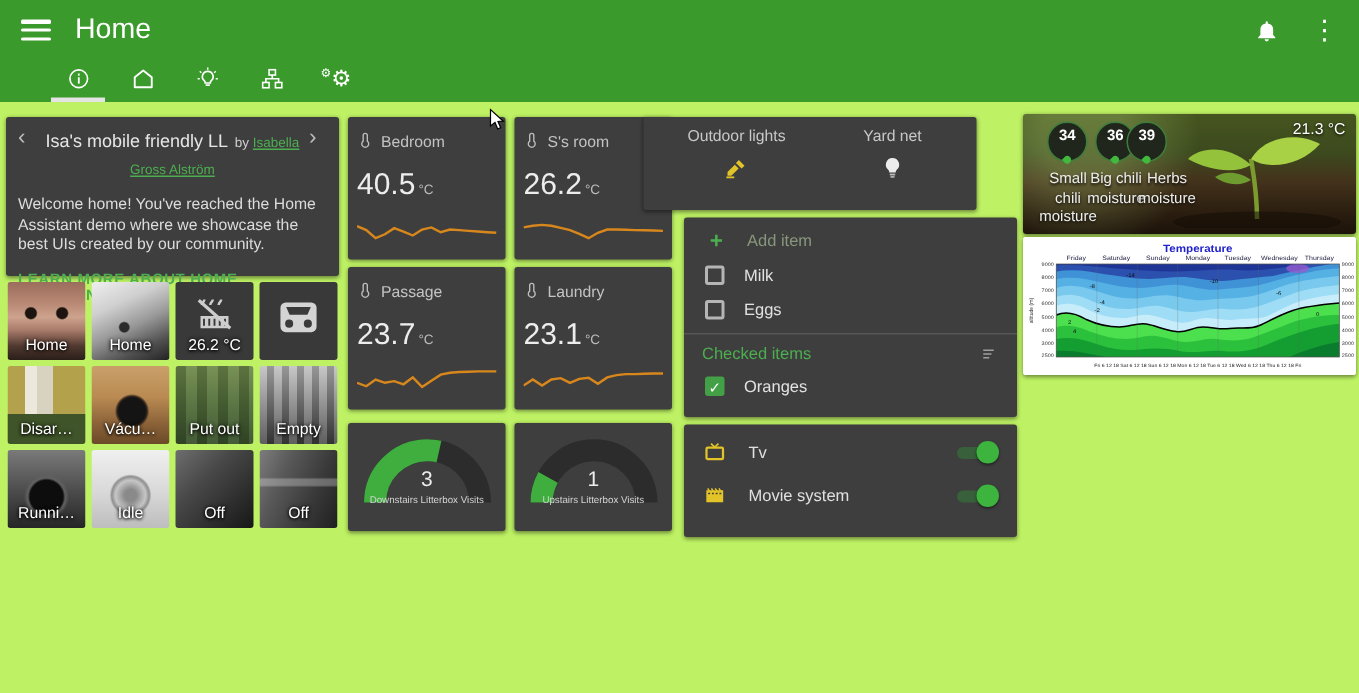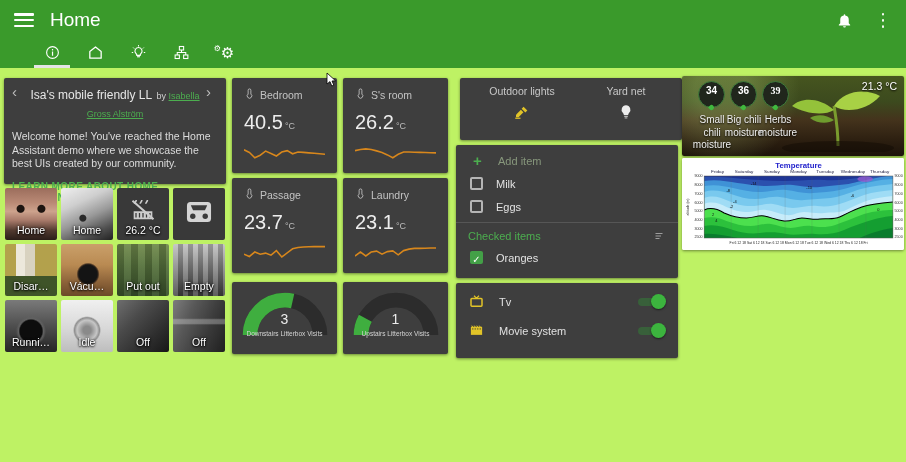--- a/index.html
+++ b/index.html
@@ -70,38 +70,38 @@
     linear-gradient(180deg,#7a7a7a 0%,#4a4a4a 55%,#262626 100%);}
   .t10{background:
     radial-gradient(circle at 50% 58%, #8a8a8a 4px, #c6c6c6 10px, #8f8f8f 12.5px, rgba(0,0,0,0) 14px),
     linear-gradient(180deg,#f0f0f0 0%,#d8d8d8 55%,#bdbdbd 100%);}
   .t11{background:linear-gradient(135deg,#6e6e6e 0%,#4a4a4a 35%,#2e2e2e 70%,#171717 100%);}
   .t12{background:
     linear-gradient(0deg, rgba(0,0,0,0) 52%, rgba(255,255,255,.28) 55% 62%, rgba(0,0,0,0) 65%),
     linear-gradient(115deg,#7d7d7d 0%,#595959 30%,#3a3a3a 65%,#202020 100%);}
 
   
-  .sensor-card{width:105px;height:95px;padding:9px 12px 7px;}
+  .sensor-card{width:105px;height:95px;padding:9px 6px 7px;}
   #card-bedroom{left:232px;top:78px;} #card-ssroom{left:343px;top:78px;}
   #card-passage{left:232px;top:178px;} #card-laundry{left:343px;top:178px;}
   .sensor-head{display:flex;align-items:center;gap:5px;color:#c3c3c3;font-size:10.5px;}
   .sensor-value{margin-top:9px;font-size:20px;color:#ededed;}
   .unit{font-size:9px;color:#bdbdbd;margin-left:2px;}
   .spark{display:block;margin-top:7px;width:100%;height:22px;}
 
   
   .gauge-card{width:105px;height:72px;}
   #card-gauge1{left:232px;top:282px;} #card-gauge2{left:343px;top:282px;}
   .gauge-wrap{position:relative;width:100%;height:100%;}
   .gauge-svg{position:absolute;left:50%;transform:translateX(-50%);top:7px;width:92px;height:48px;}
   .gauge-num{position:absolute;top:29px;left:0;right:0;text-align:center;font-size:14px;color:#ececec;}
   .gauge-label{position:absolute;top:48px;left:0;right:0;text-align:center;font-size:6.5px;color:#d4d4d4;}
 
   
-  #card-glance{left:460px;top:78px;width:222px;height:62px;}
+  #card-glance{left:429px;top:78px;width:222px;height:62px;}
   .gitem{position:absolute;top:7px;width:100px;text-align:center;cursor:pointer;}
   .gitem .glabel{font-size:10.5px;color:#c8c8c8;display:block;}
   .gitem svg{margin-top:6px;}
   #glance-0{left:12px;} #glance-1{left:116px;}
 
   
   #card-shopping{left:456px;top:145px;width:222px;height:133px;padding:4px 0;}
   .srow{display:flex;align-items:center;height:23px;padding:0 14px;gap:13px;}
   .plus-icon{color:var(--accent);font-size:15px;font-weight:bold;width:15px;text-align:center;}
   .add-text{font-size:11px;color:#87977c;}
@@ -123,21 +123,21 @@
   
   #card-plant{left:682px;top:76px;width:222px;height:80px;overflow:hidden;
     background:
       radial-gradient(circle at 18% 18%, rgba(190,225,130,.28) 0 14%, rgba(0,0,0,0) 40%),
       linear-gradient(180deg,#46551f 0%,#3c4a1e 32%,#44331c 55%,#2b1e10 82%,#1c130a 100%);}
   .pbadge{position:absolute;top:5px;width:27px;height:27px;border-radius:50%;
     background:#20261c;border:1.5px solid #3f7d3c;text-align:center;}
   .pb-num{display:block;font-size:10px;font-weight:bold;color:#fff;margin-top:3px;}
   .pb-drop{display:inline-block;width:5px;height:5px;background:#41b83e;
     border-radius:50% 50% 50% 0;transform:rotate(45deg);margin-top:1px;}
-  #pbadge-0{left:16px;} #pbadge-1{left:48px;} #pbadge-2{left:80px;font-family:Liberation Serif, serif;}
+  #pbadge-0{left:16px;} #pbadge-1{left:48px;} #pbadge-2{left:69px;}
   .plabel{position:absolute;top:38px;width:44px;text-align:center;font-size:10px;line-height:1.25;
     color:#eee;text-shadow:0 1px 2px #000;}
   #plabel-0{left:8px;} #plabel-1{left:40px;} #plabel-2{left:74px;}
   .plant-temp{position:absolute;top:4px;right:7px;font-size:10.5px;color:#fff;text-shadow:0 1px 2px #000;}
   .seedling{position:absolute;right:6px;top:4px;}
 
   
   #card-chart{left:682px;top:158px;width:222px;height:92px;background:#fff;overflow:hidden;}
   #card-chart svg{display:block;width:222px;height:92px;}
 

